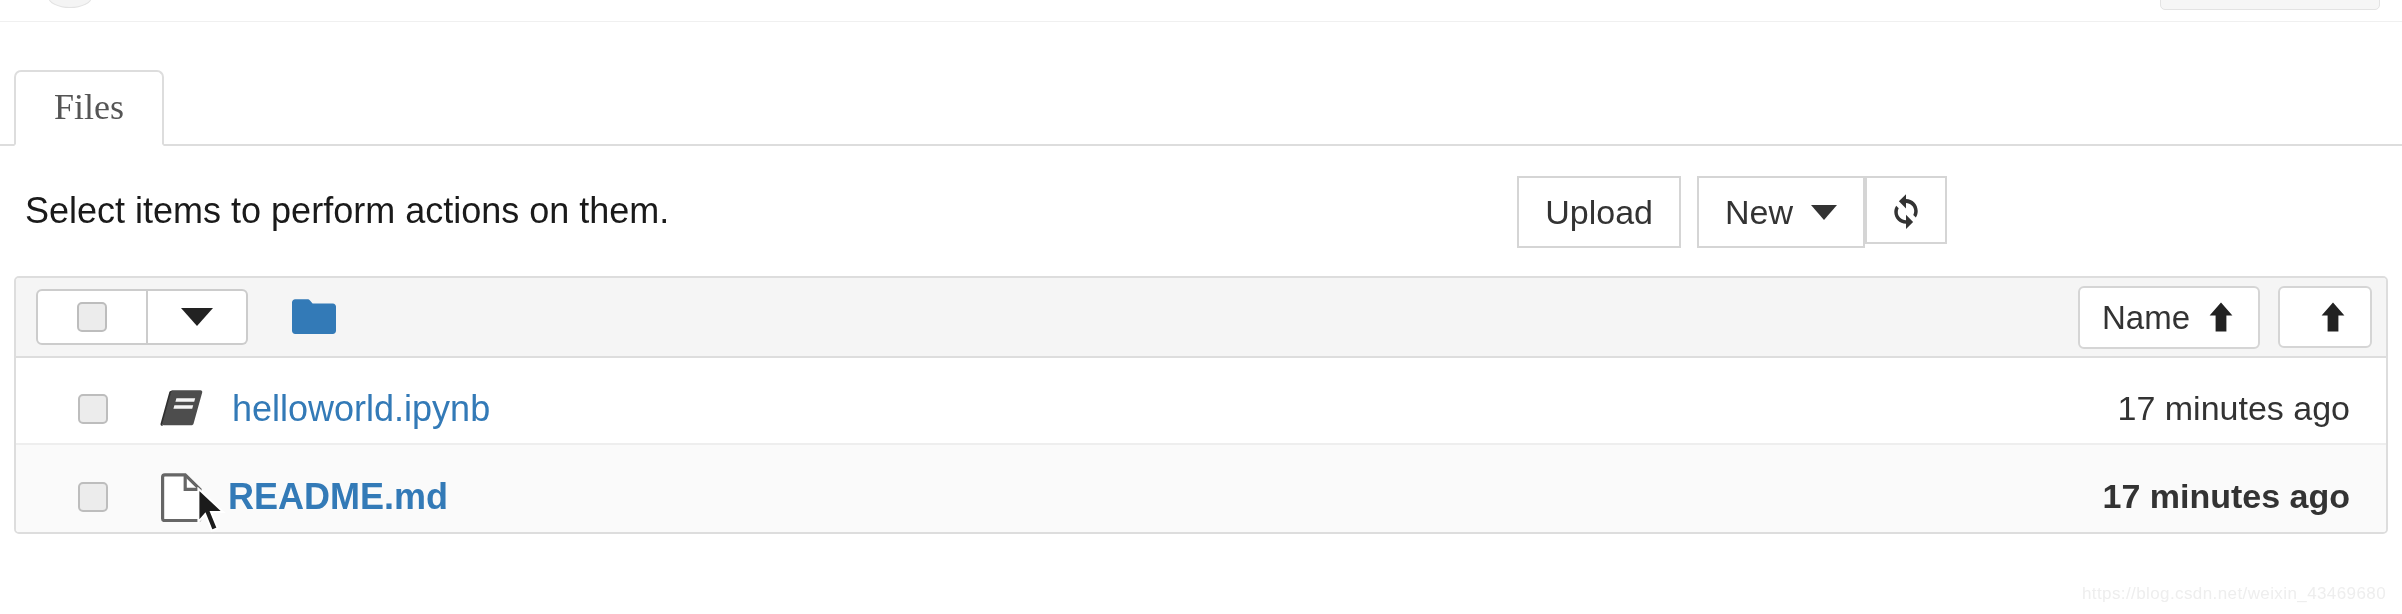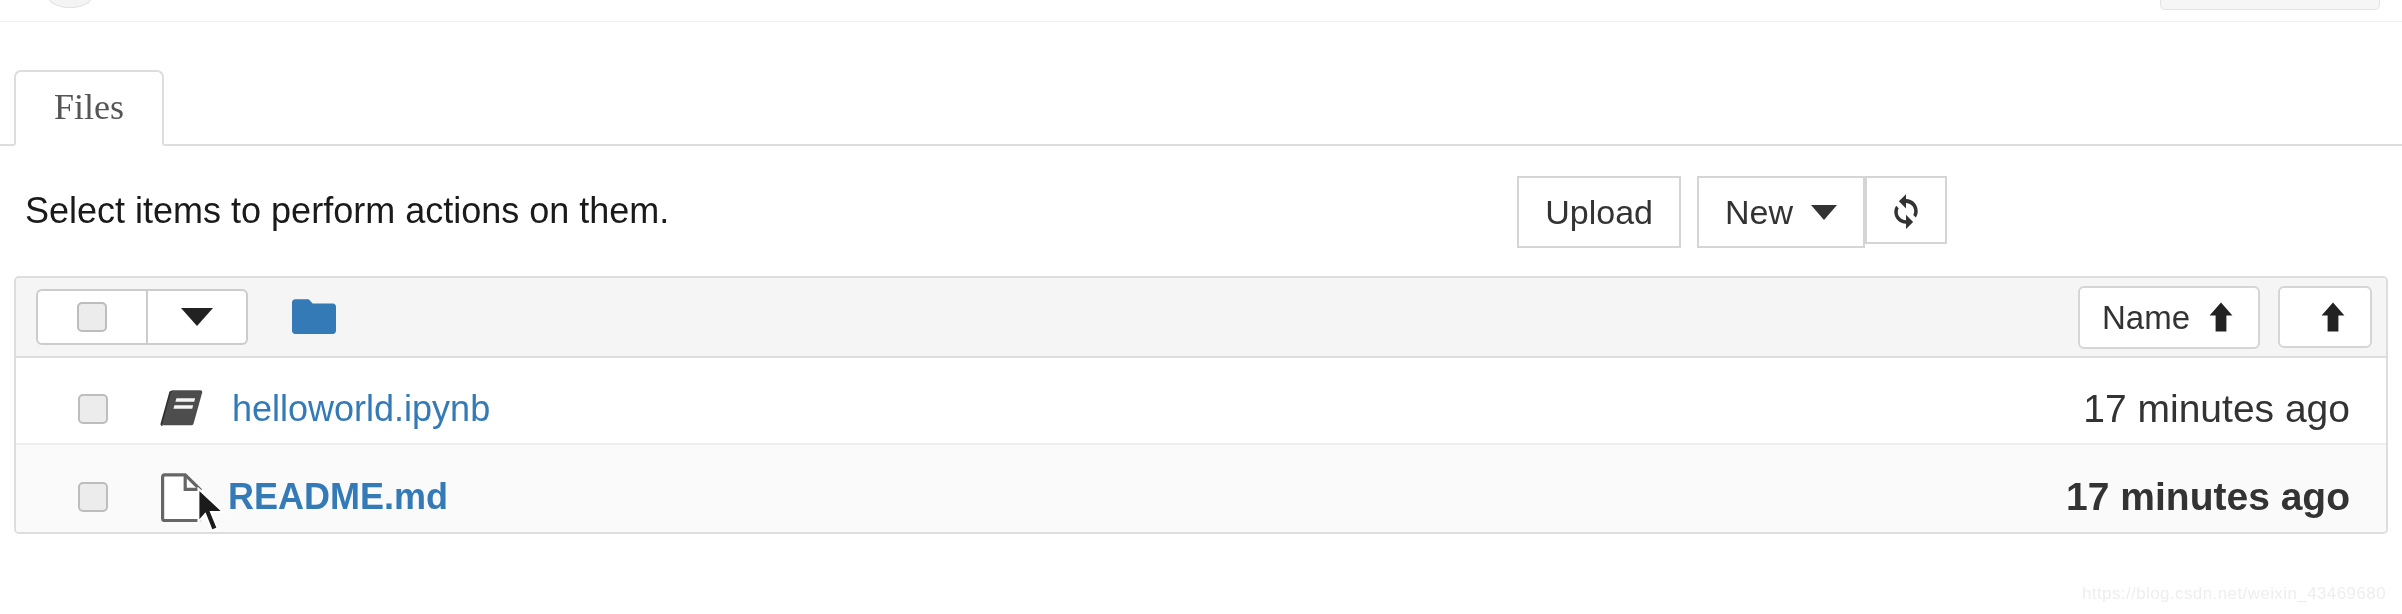--- a/index.html
+++ b/index.html
@@ -238,21 +238,21 @@
   .row-name {
     margin-left: 22px;
     font-size: 36px;
     color: #337ab7;
     text-decoration: none;
     cursor: pointer;
     white-space: nowrap;
   }
   .row-time {
     margin-left: auto;
-    font-size: 39px;
+    font-size: 34px;
     color: #333333;
     white-space: nowrap;
     padding-right: 22px;
   }
 
   
   .cursor {
     position: absolute;
     left: 196px;
     top: 487px;

